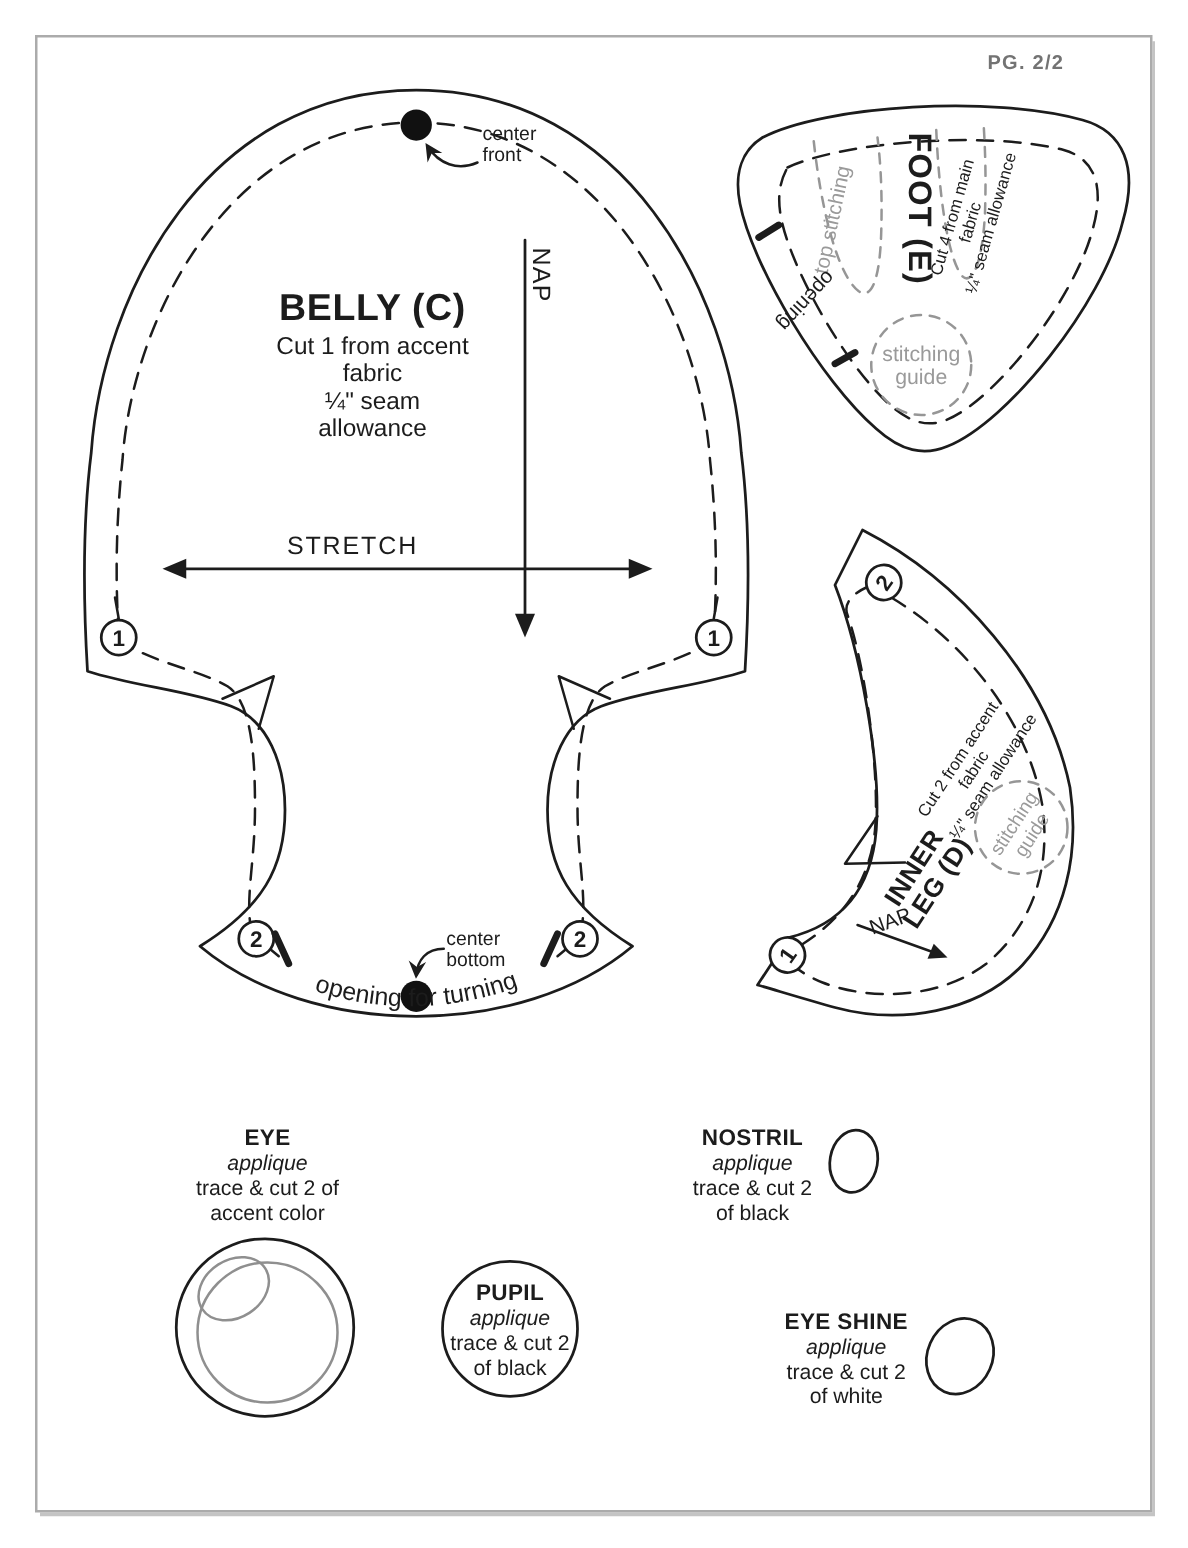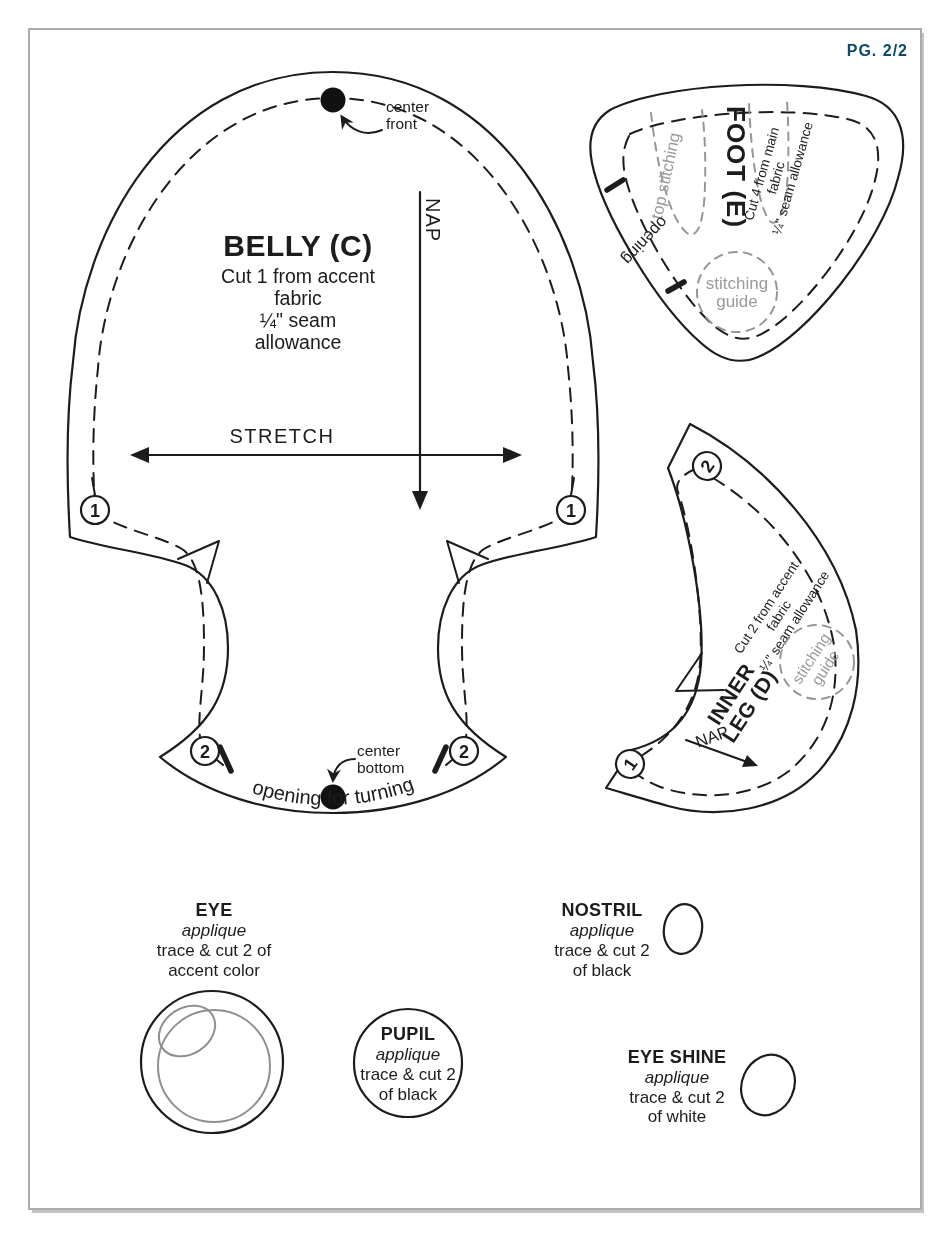--- a/index.html
+++ b/index.html
@@ -1,21 +1,21 @@
 <!DOCTYPE html>
 <html><head>
 <meta charset="utf-8">
 <style>
   html,body{margin:0;padding:0;background:#ffffff;}
   body{width:950px;height:1238px;position:relative;overflow:hidden;
        font-family:"Liberation Sans",sans-serif;}
   .frame{position:absolute;left:28px;top:28px;width:890px;height:1178px;
          border:2px solid #ababab;box-shadow:3px 4px 0 -1px #c4c4c4;background:#ffffff;}
-  .pgnum{position:absolute;left:790px;top:42px;width:118px;text-align:right;
-         font-size:16px;font-weight:bold;letter-spacing:1px;color:#0c4a6e;}
+  .pgnum{position:absolute;left:790px;top:42px;width:118px;text-align:left;
+         font-size:16px;font-weight:bold;letter-spacing:1px;color:#737373;}
   svg{position:absolute;left:0;top:0;}
   svg text{font-family:"Liberation Sans",sans-serif;fill:#1c1c1c;}
   .ink{stroke:#1c1c1c;fill:none;stroke-width:2.2;stroke-linecap:round;stroke-linejoin:round;}
   .fillw{fill:#ffffff;}
   .dash{stroke-dasharray:13 9;}
   .gdash{stroke:#969696;fill:none;stroke-width:2;stroke-dasharray:8 7;stroke-linecap:round;}
   .tick{stroke:#1c1c1c;stroke-width:5.5;stroke-linecap:round;}
   .thin{stroke-width:2;}
   .dot{fill:#111111;stroke:none;}
   .t-title{font-size:30px;font-weight:bold;letter-spacing:0.5px;}

